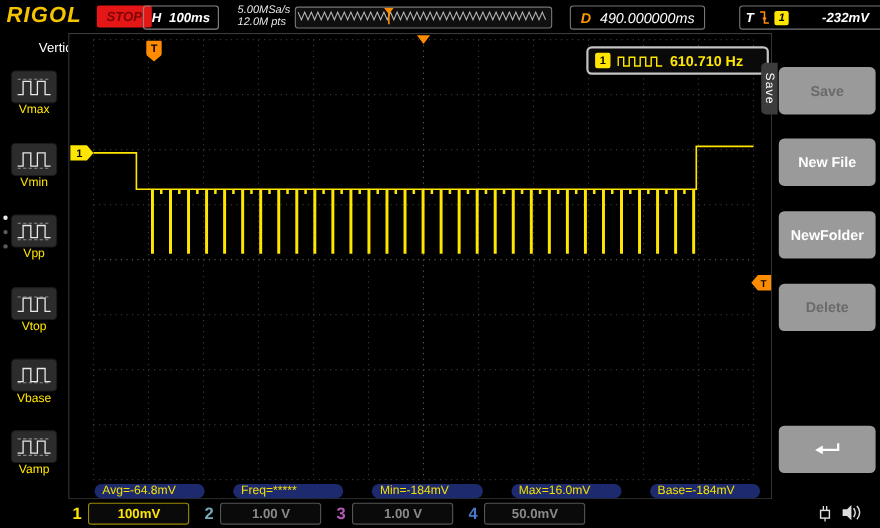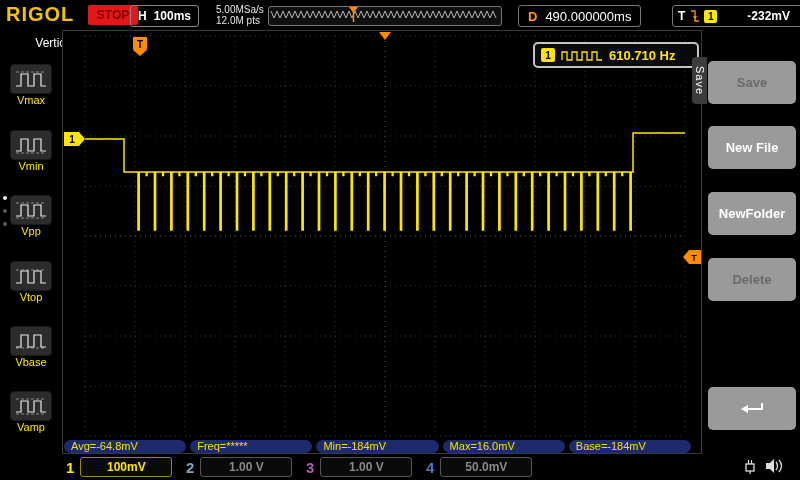--- a/index.html
+++ b/index.html
@@ -1,21 +1,21 @@
 <!DOCTYPE html>
 <html><head>
 <meta charset="utf-8">
 <style>
   html,body{margin:0;padding:0;background:#000;}
   body{width:800px;height:480px;position:relative;overflow:hidden;
        font-family:"Liberation Sans",sans-serif;-webkit-font-smoothing:antialiased;}
   .abs{position:absolute;}
 
   
-  .topbar{left:0;top:0;width:800px;height:30px;background:#000;}
+  .topbar{left:0;top:0;width:800px;height:30px;background:#000;font-style:italic;}
   .logo{left:6px;top:3px;font-size:20px;font-weight:bold;letter-spacing:1px;color:#f5c400;}
   .status-badge{left:88px;top:5px;width:50px;height:20px;background:#e51616;color:#7e0606;
     font-weight:bold;font-size:12px;display:flex;align-items:center;justify-content:center;border-radius:2px;}
   .h-box{left:130px;top:5px;height:20px;border:1px solid #888;border-radius:3px;
     display:flex;align-items:center;padding:0 7px;gap:7px;color:#fff;font-size:12px;font-weight:bold;}
   .srate{left:216px;top:4px;font-size:10px;color:#e8e8e8;line-height:11px;}
   .memstrip{left:268px;top:6px;width:232px;height:18px;border:1px solid #777;border-radius:3px;background:#101010;}
   .d-box{left:518px;top:5px;height:20px;border:1px solid #777;border-radius:3px;
     display:flex;align-items:center;padding:0 9px;gap:8px;}
   .d-label{color:#ff9900;font-weight:bold;font-size:13px;}
@@ -39,21 +39,21 @@
   .dot.on{background:#e8e8e8;}
 
   
   .plot{left:62px;top:30px;width:640px;height:424px;background:#000;}
   #scope{position:absolute;left:0;top:0;}
   .freq-badge{left:471px;top:12px;width:150px;height:22px;border:2px solid #c4c4c4;border-radius:5px;
     background:#0a0a0a;display:flex;align-items:center;gap:6px;padding:0 6px;box-sizing:content-box;}
   .fb-val{color:#ffe600;font-weight:bold;font-size:13px;}
   .meas-bar{left:2px;top:410px;width:627px;height:13px;display:flex;gap:4px;}
   .pill{flex:1;background:#1e2a6e;border-radius:7px;color:#f4e000;font-size:11px;line-height:13px;
-    padding-left:7px;white-space:nowrap;overflow:hidden;}
+    padding-left:7px;white-space:nowrap;overflow:hidden;margin-left:22px;}
 
   
   .rightbar{left:702px;top:30px;width:98px;height:450px;background:#000;}
   .menu-tab{position:absolute;left:-10px;top:27px;width:15px;height:47px;background:#3c3c3c;color:#fff;
     font-size:11px;letter-spacing:1px;writing-mode:vertical-rl;display:flex;align-items:center;
     justify-content:center;border-radius:4px 0 0 4px;}
   .menu-btn{position:absolute;left:6px;width:88px;height:43px;background:#9a9a9a;border:none;
     border-radius:5px;color:#fff;font-size:13px;font-weight:bold;font-family:inherit;cursor:pointer;
     display:flex;align-items:center;justify-content:center;}
   .menu-btn.disabled{color:#6a6a6a;}

